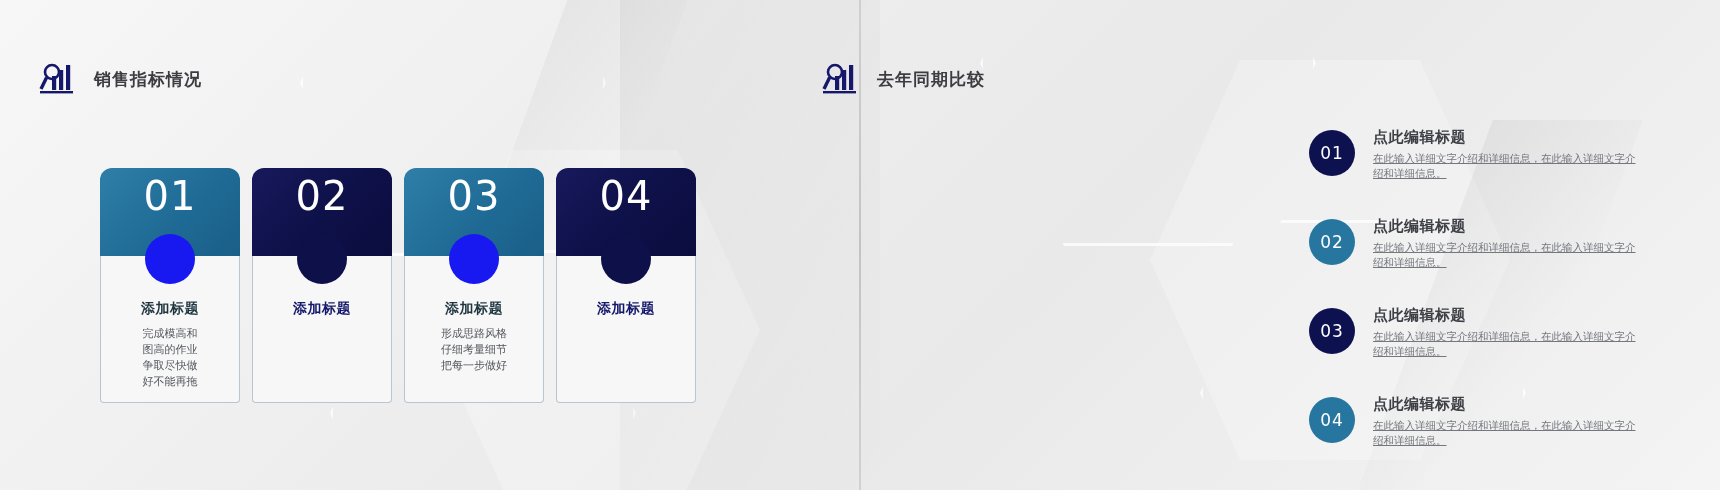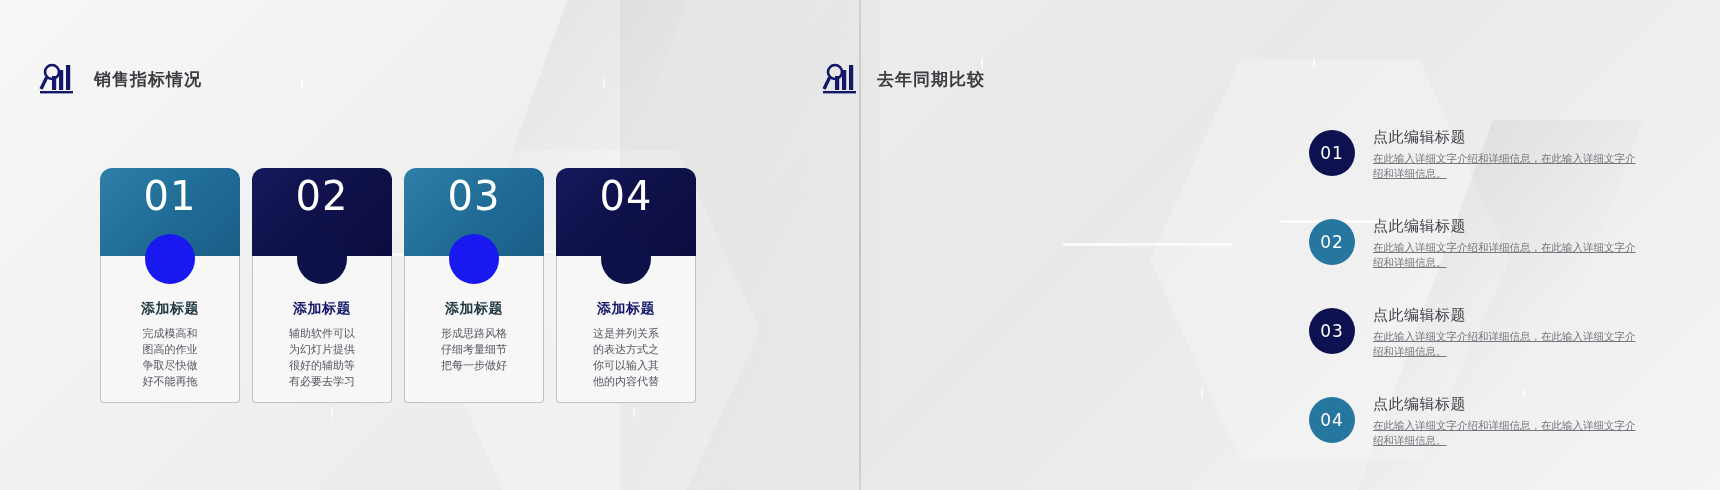--- a/index.html
+++ b/index.html
@@ -95,21 +95,21 @@
   .ritem{display:flex;align-items:flex-start;margin-bottom:36px;}
   .rbadge{
     flex:0 0 auto;width:46px;height:46px;border-radius:50%;
     display:flex;align-items:center;justify-content:center;
     color:#fff;font-size:17px;letter-spacing:1px;
     font-family:"DejaVu Sans",sans-serif;margin-right:18px;margin-top:2px;
   }
   .rbadge.navy{background:#0e1150;}
   .rbadge.teal{background:#26769f;}
   .rtxt{flex:1 1 auto;}
-  .rtitle{font-size:15px;font-weight:400;color:#3e4046;margin-bottom:4px;letter-spacing:.5px;}
+  .rtitle{font-size:15px;font-weight:700;color:#3e4046;margin-bottom:4px;letter-spacing:.5px;}
   .rdesc{font-size:10.5px;line-height:15px;color:#75777d;text-decoration:underline;}
 </style>
 </head>
 <body>
 
 <div class="slide">
 
   <div class="deco hexo" style="left:300px;top:-90px;width:300px;height:340px;"></div>
   <div class="deco hex" style="left:430px;top:150px;width:330px;height:360px;opacity:.5;"></div>
   <div class="deco hexo" style="left:330px;top:250px;width:300px;height:320px;"></div>
@@ -158,24 +158,20 @@
         </div>
       </div>
 
       <div class="card">
         <div class="card-head navy">
           <span class="num">02</span>
         </div>
         <div class="bubble navy"></div>
         <div class="card-body">
           <div class="card-title navy">添加标题</div>
-          <div class="card-text">辅助软件可以
-为幻灯片提供
-很好的辅助等
-有必要去学习</div>
         </div>
       </div>
 
       <div class="card">
         <div class="card-head teal">
           <span class="num">03</span>
         </div>
         <div class="bubble blue"></div>
         <div class="card-body">
           <div class="card-title teal">添加标题</div>
@@ -185,24 +181,20 @@
         </div>
       </div>
 
       <div class="card">
         <div class="card-head navy">
           <span class="num">04</span>
         </div>
         <div class="bubble navy"></div>
         <div class="card-body">
           <div class="card-title navy">添加标题</div>
-          <div class="card-text">这是并列关系
-的表达方式之
-你可以输入其
-他的内容代替</div>
         </div>
       </div>
 
     </div>
   </div>
 
   <div class="panel panel-right">
 
     <div class="sec-head" style="left:-40px;top:24px;">
       <span class="ico">

